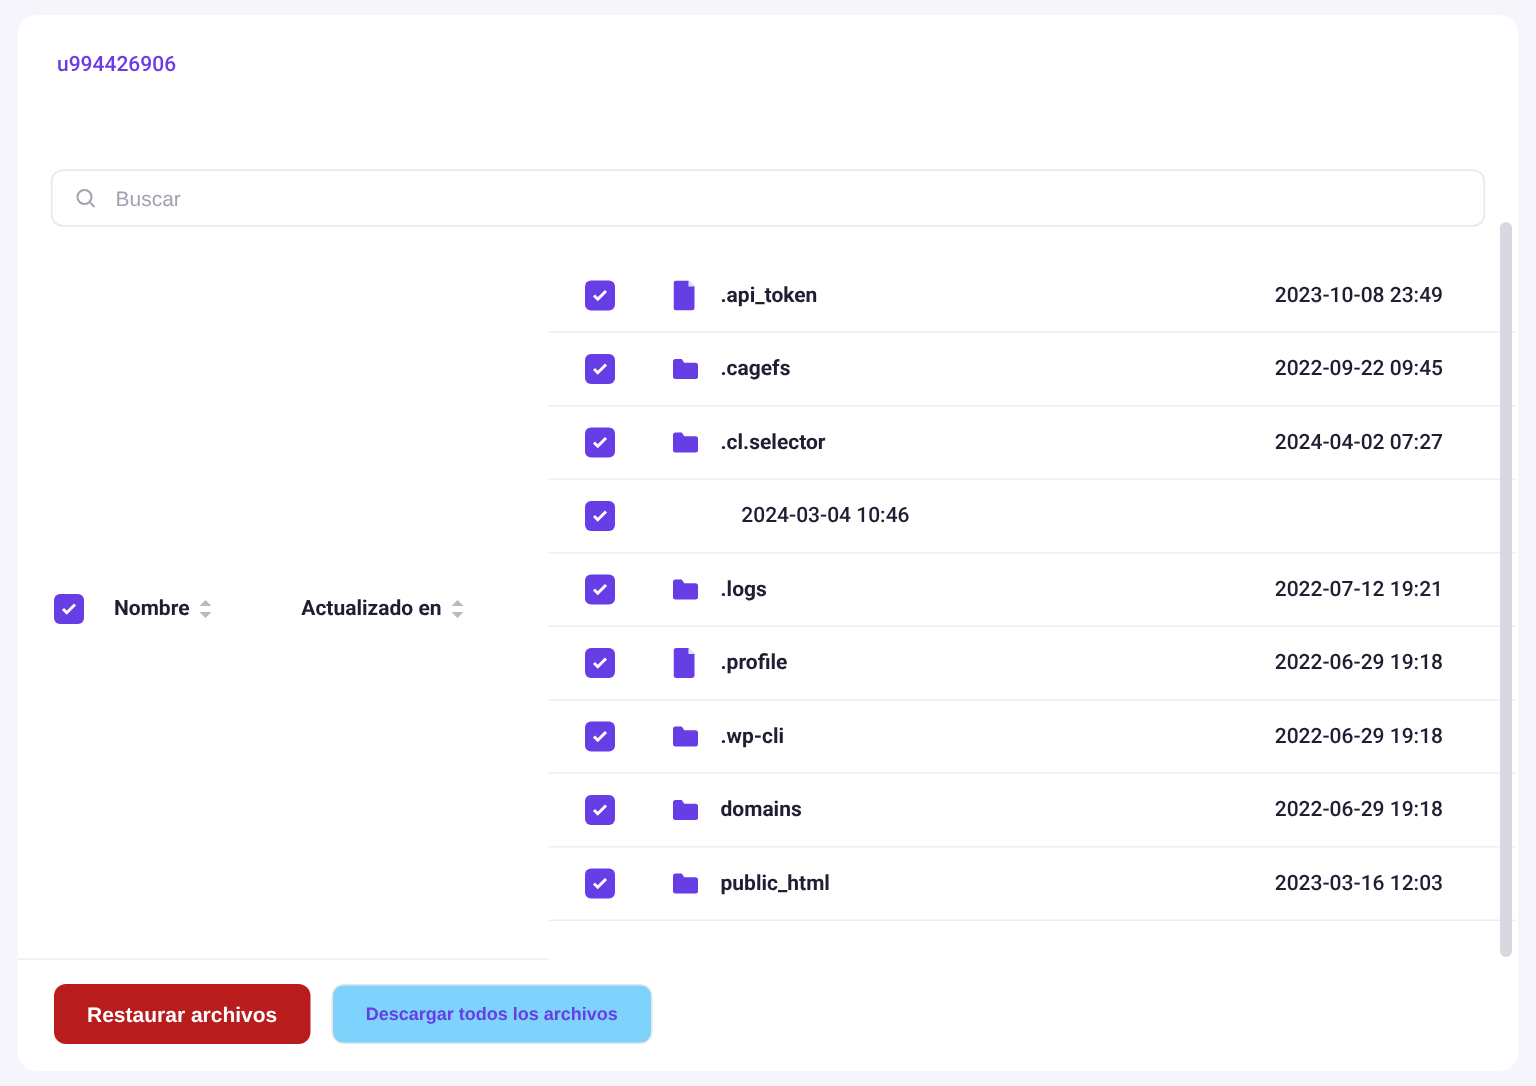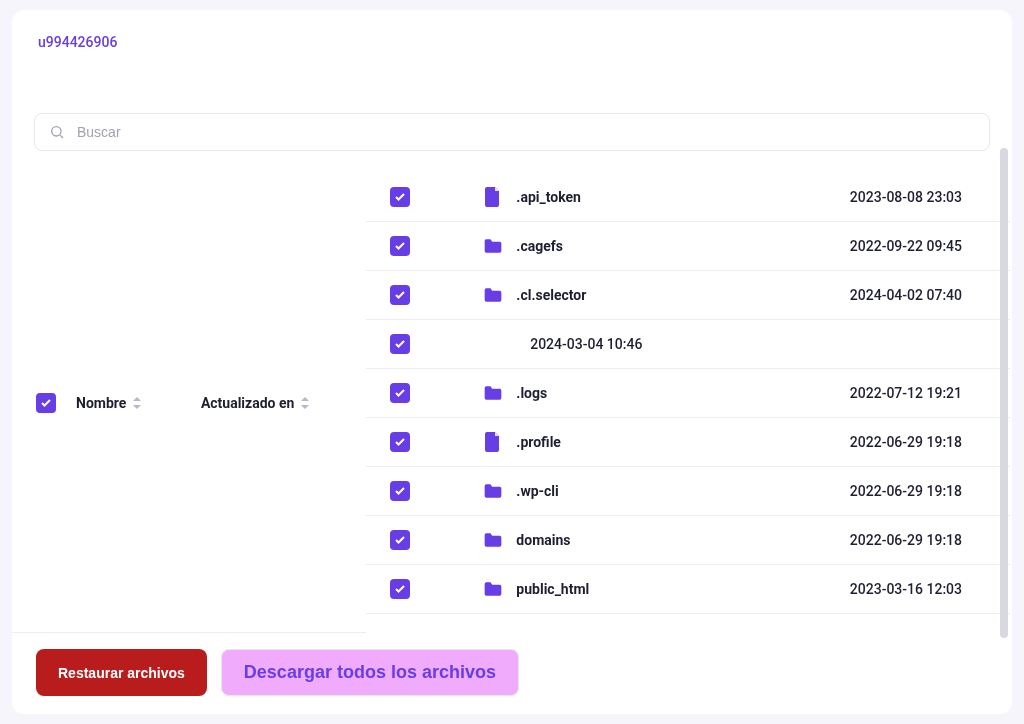--- a/index.html
+++ b/index.html
@@ -76,21 +76,20 @@
       flex:1;
       overflow-y:auto;
       padding-right:2px;
     }
     .row {
       display:flex;
       align-items:center;
       padding: 14px 24px;
       border-bottom:1px solid #eeeef2;
       font-size:14px;
-      gap:36px;
     }
     .row .name-cell {
       flex:1;
       display:flex;
       align-items:center;
       gap:12px;
       color:#1f1f33;
       font-weight:700;
       padding-left:16px;
     }
@@ -118,25 +117,25 @@
       background:#b91c1c;
       color:#fff;
       border:none;
       border-radius:8px;
       font-size:14px;
       font-weight:700;
       padding:12px 22px;
       cursor:pointer;
     }
     .btn-secondary {
-      background:#f0abfc;
+      background:#7dd3fc;
       color:#673de6;
       border:1px solid #e6e6eb;
       border-radius:8px;
-      font-size:18px;
+      font-size:12px;
       font-weight:700;
       padding:12px 22px;
       cursor:pointer;
     }
     .scrollbar-fake {
       position:absolute;
       right:4px;
       top:138px;
       bottom:76px;
       width:8px;
@@ -210,21 +209,21 @@
           </div>
           <div class="name-cell">
             <span class="icon-slot">
               <svg width="16" height="20" viewBox="0 0 16 20">
                 <path class="file-fill" d="M2 0h8l4 4v14a2 2 0 0 1-2 2H2a2 2 0 0 1-2-2V2a2 2 0 0 1 2-2z"></path>
                 <path d="M10 0v4h4" fill="#fff" opacity="0.85"></path>
               </svg>
             </span>
             <span>.api_token</span>
           </div>
-          <div class="date-cell">2023-08-08 23:03</div>
+          <div class="date-cell">2023-10-08 23:49</div>
         </div>
         <div class="row">
           <div class="col-check">
             <span class="chk">
               <svg width="12" height="12" viewBox="0 0 24 24" fill="none" stroke="#fff" stroke-width="4">
                 <polyline points="4 12 9 17 20 6"></polyline>
               </svg>
             </span>
           </div>
           <div class="name-cell">
@@ -246,21 +245,21 @@
             </span>
           </div>
           <div class="name-cell">
             <span class="icon-slot">
               <svg width="20" height="18" viewBox="0 0 24 20">
                 <path class="folder-fill" d="M2 4a2 2 0 0 1 2-2h5l2 3h9a2 2 0 0 1 2 2v9a2 2 0 0 1-2 2H4a2 2 0 0 1-2-2V4z"></path>
               </svg>
             </span>
             <span>.cl.selector</span>
           </div>
-          <div class="date-cell">2024-04-02 07:40</div>
+          <div class="date-cell">2024-04-02 07:27</div>
         </div>
         <div class="row">
           <div class="col-check">
             <span class="chk">
               <svg width="12" height="12" viewBox="0 0 24 24" fill="none" stroke="#fff" stroke-width="4">
                 <polyline points="4 12 9 17 20 6"></polyline>
               </svg>
             </span>
           </div>
           <div class="date-cell">2024-03-04 10:46</div>

